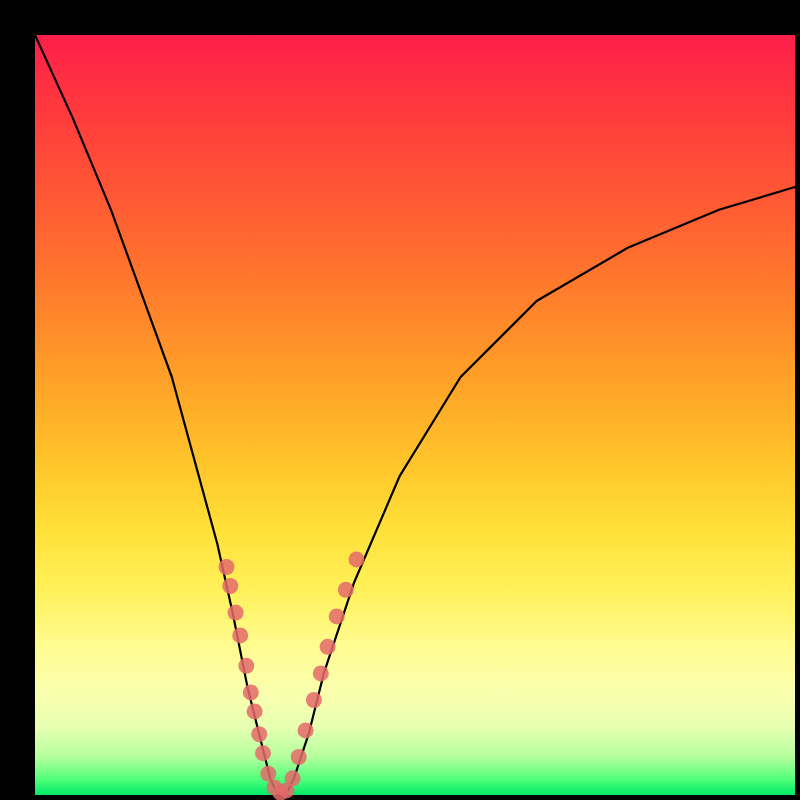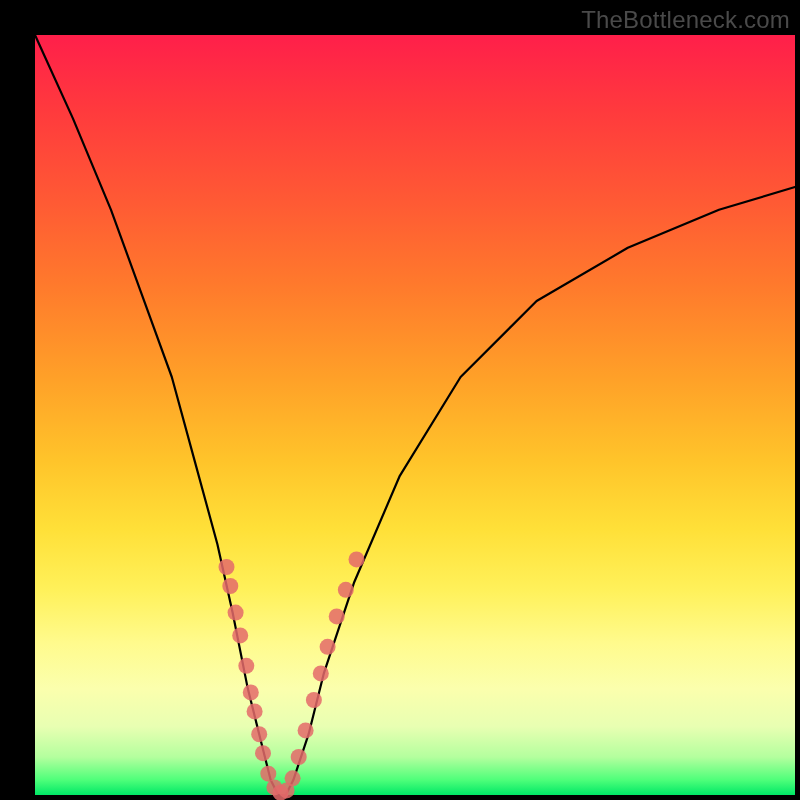--- a/index.html
+++ b/index.html
@@ -85,14 +85,13 @@
           <circle cx="270.6" cy="695.4" r="8" fill="#e46a6a" fill-opacity="0.85"></circle>
           <circle cx="278.9" cy="665.0" r="8" fill="#e46a6a" fill-opacity="0.85"></circle>
           <circle cx="285.8" cy="638.4" r="8" fill="#e46a6a" fill-opacity="0.85"></circle>
           <circle cx="292.6" cy="611.8" r="8" fill="#e46a6a" fill-opacity="0.85"></circle>
           <circle cx="301.7" cy="581.4" r="8" fill="#e46a6a" fill-opacity="0.85"></circle>
           <circle cx="310.8" cy="554.8" r="8" fill="#e46a6a" fill-opacity="0.85"></circle>
           <circle cx="321.5" cy="524.4" r="8" fill="#e46a6a" fill-opacity="0.85"></circle>
         </g>
     </svg>
   </div>
-  <div class="watermark">TheBottleneck.com</div>
 </div>
 
 </body></html>

